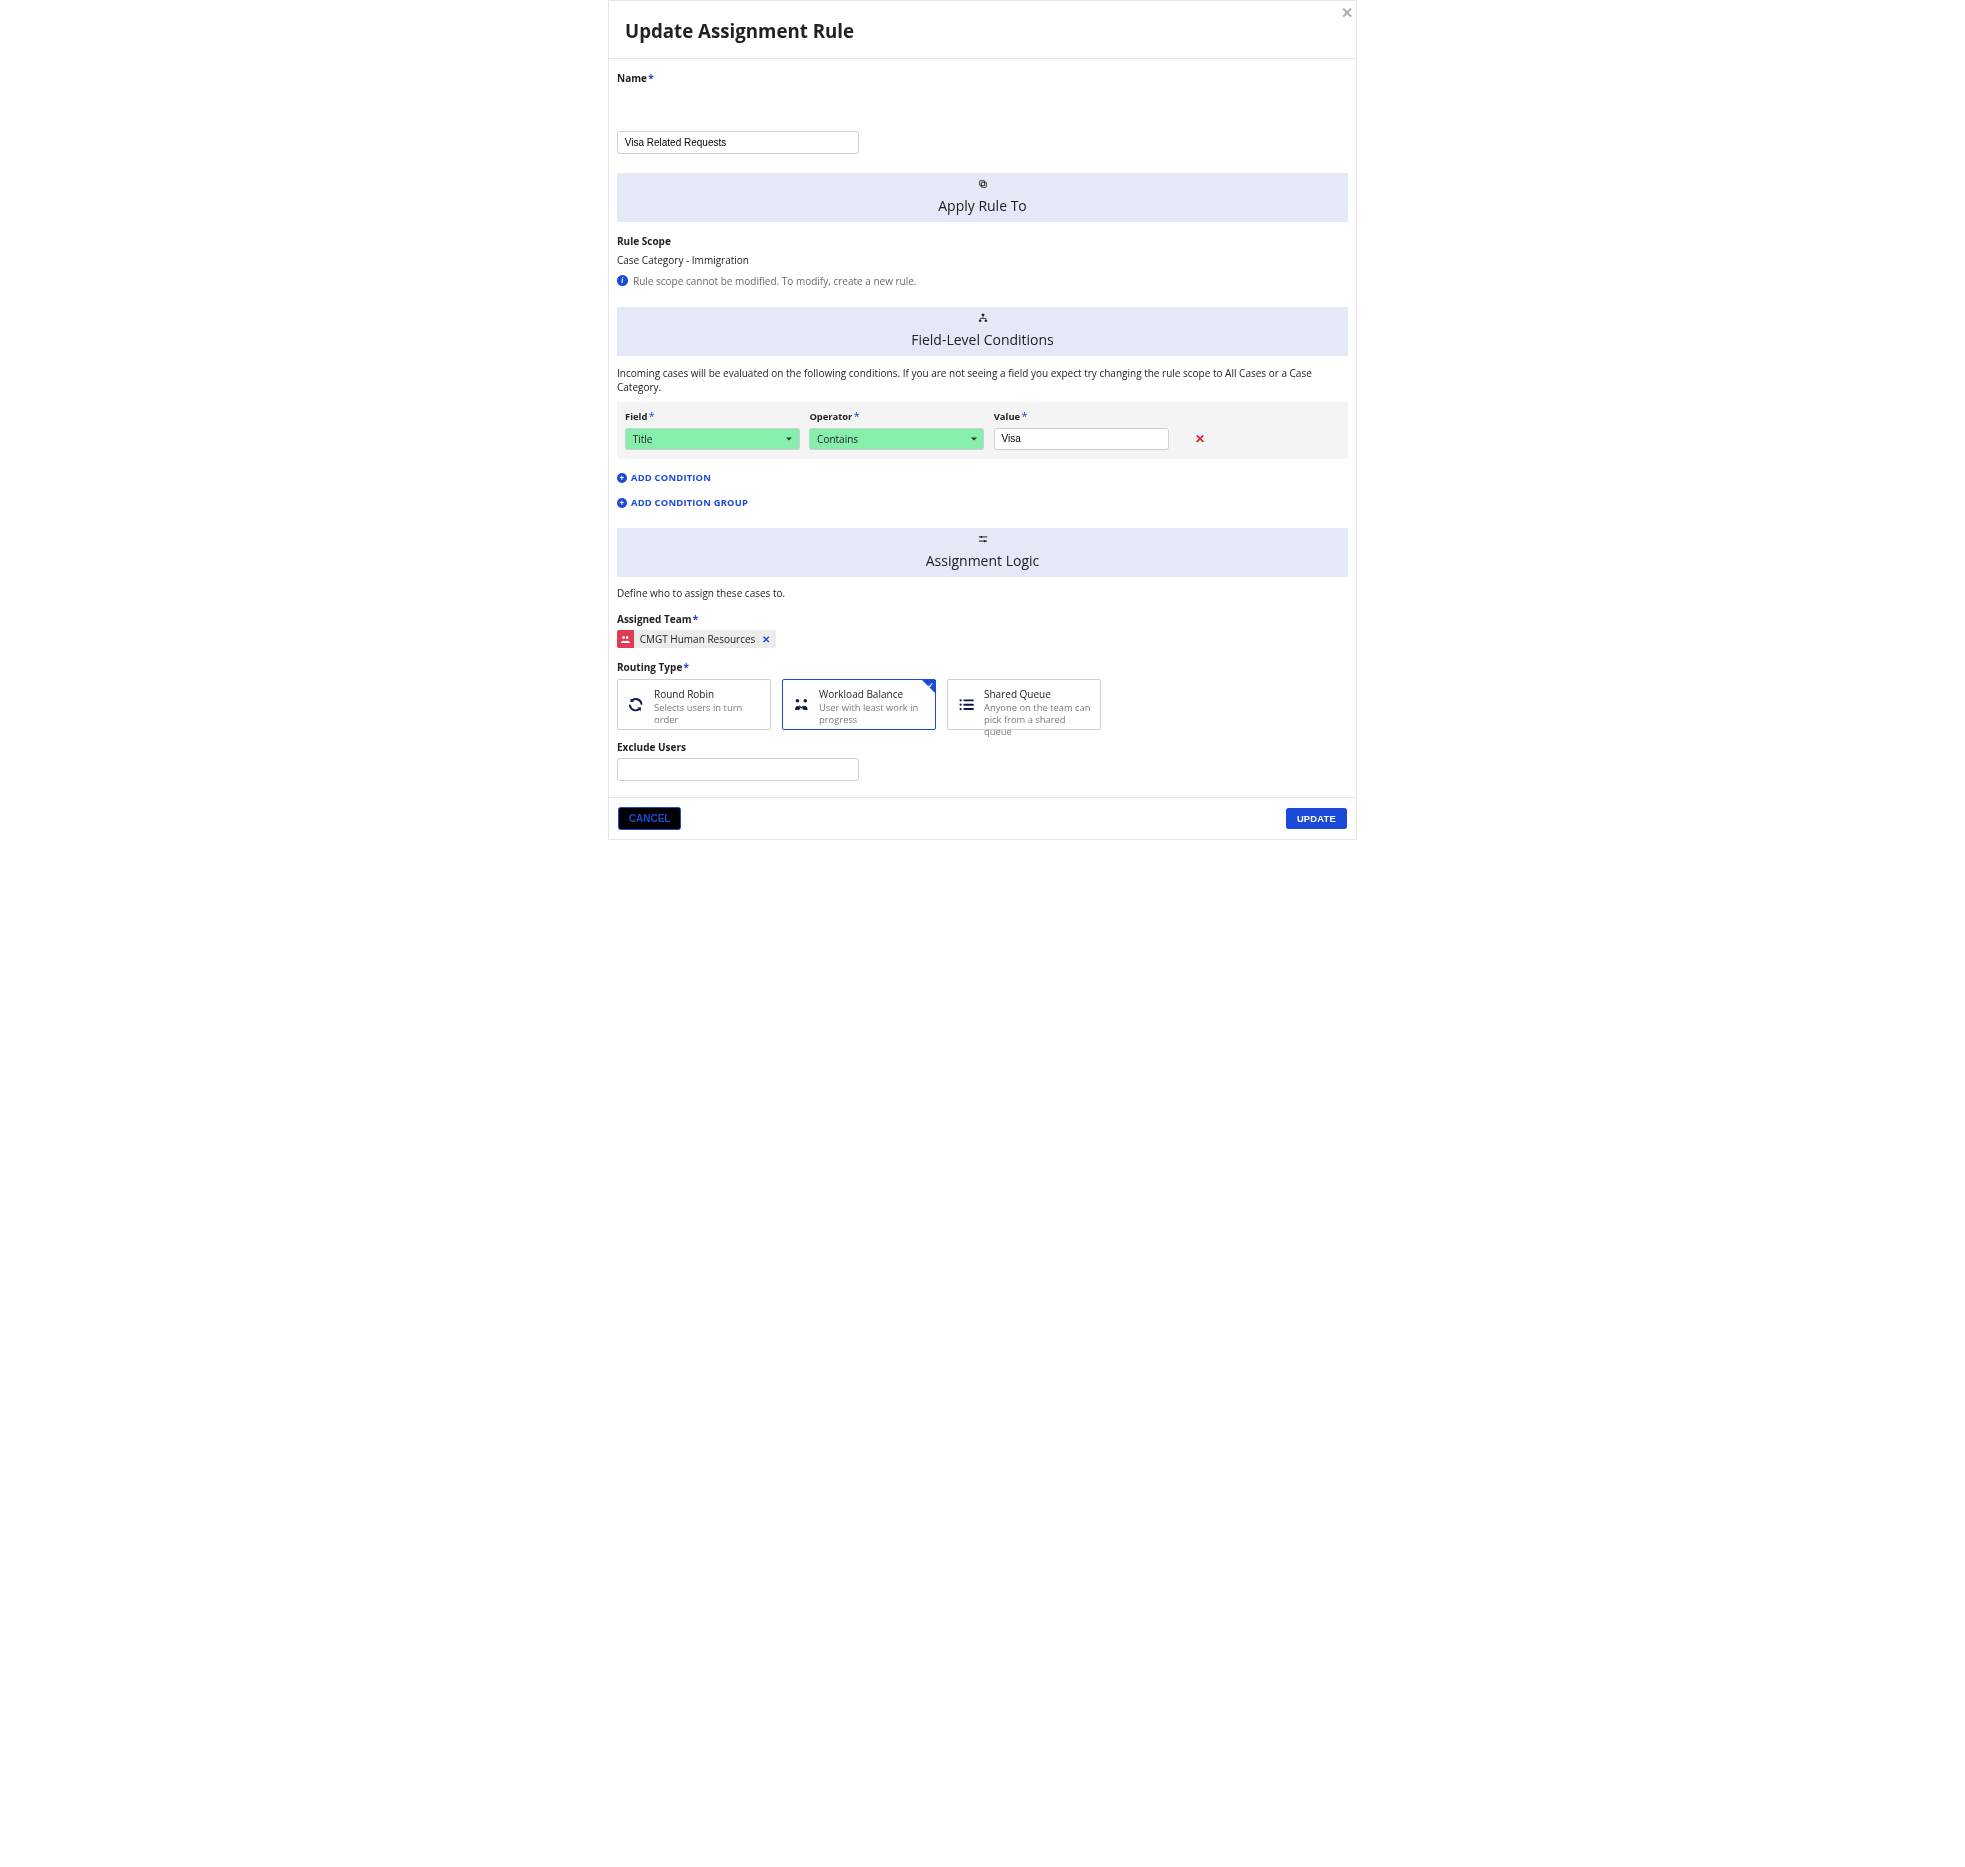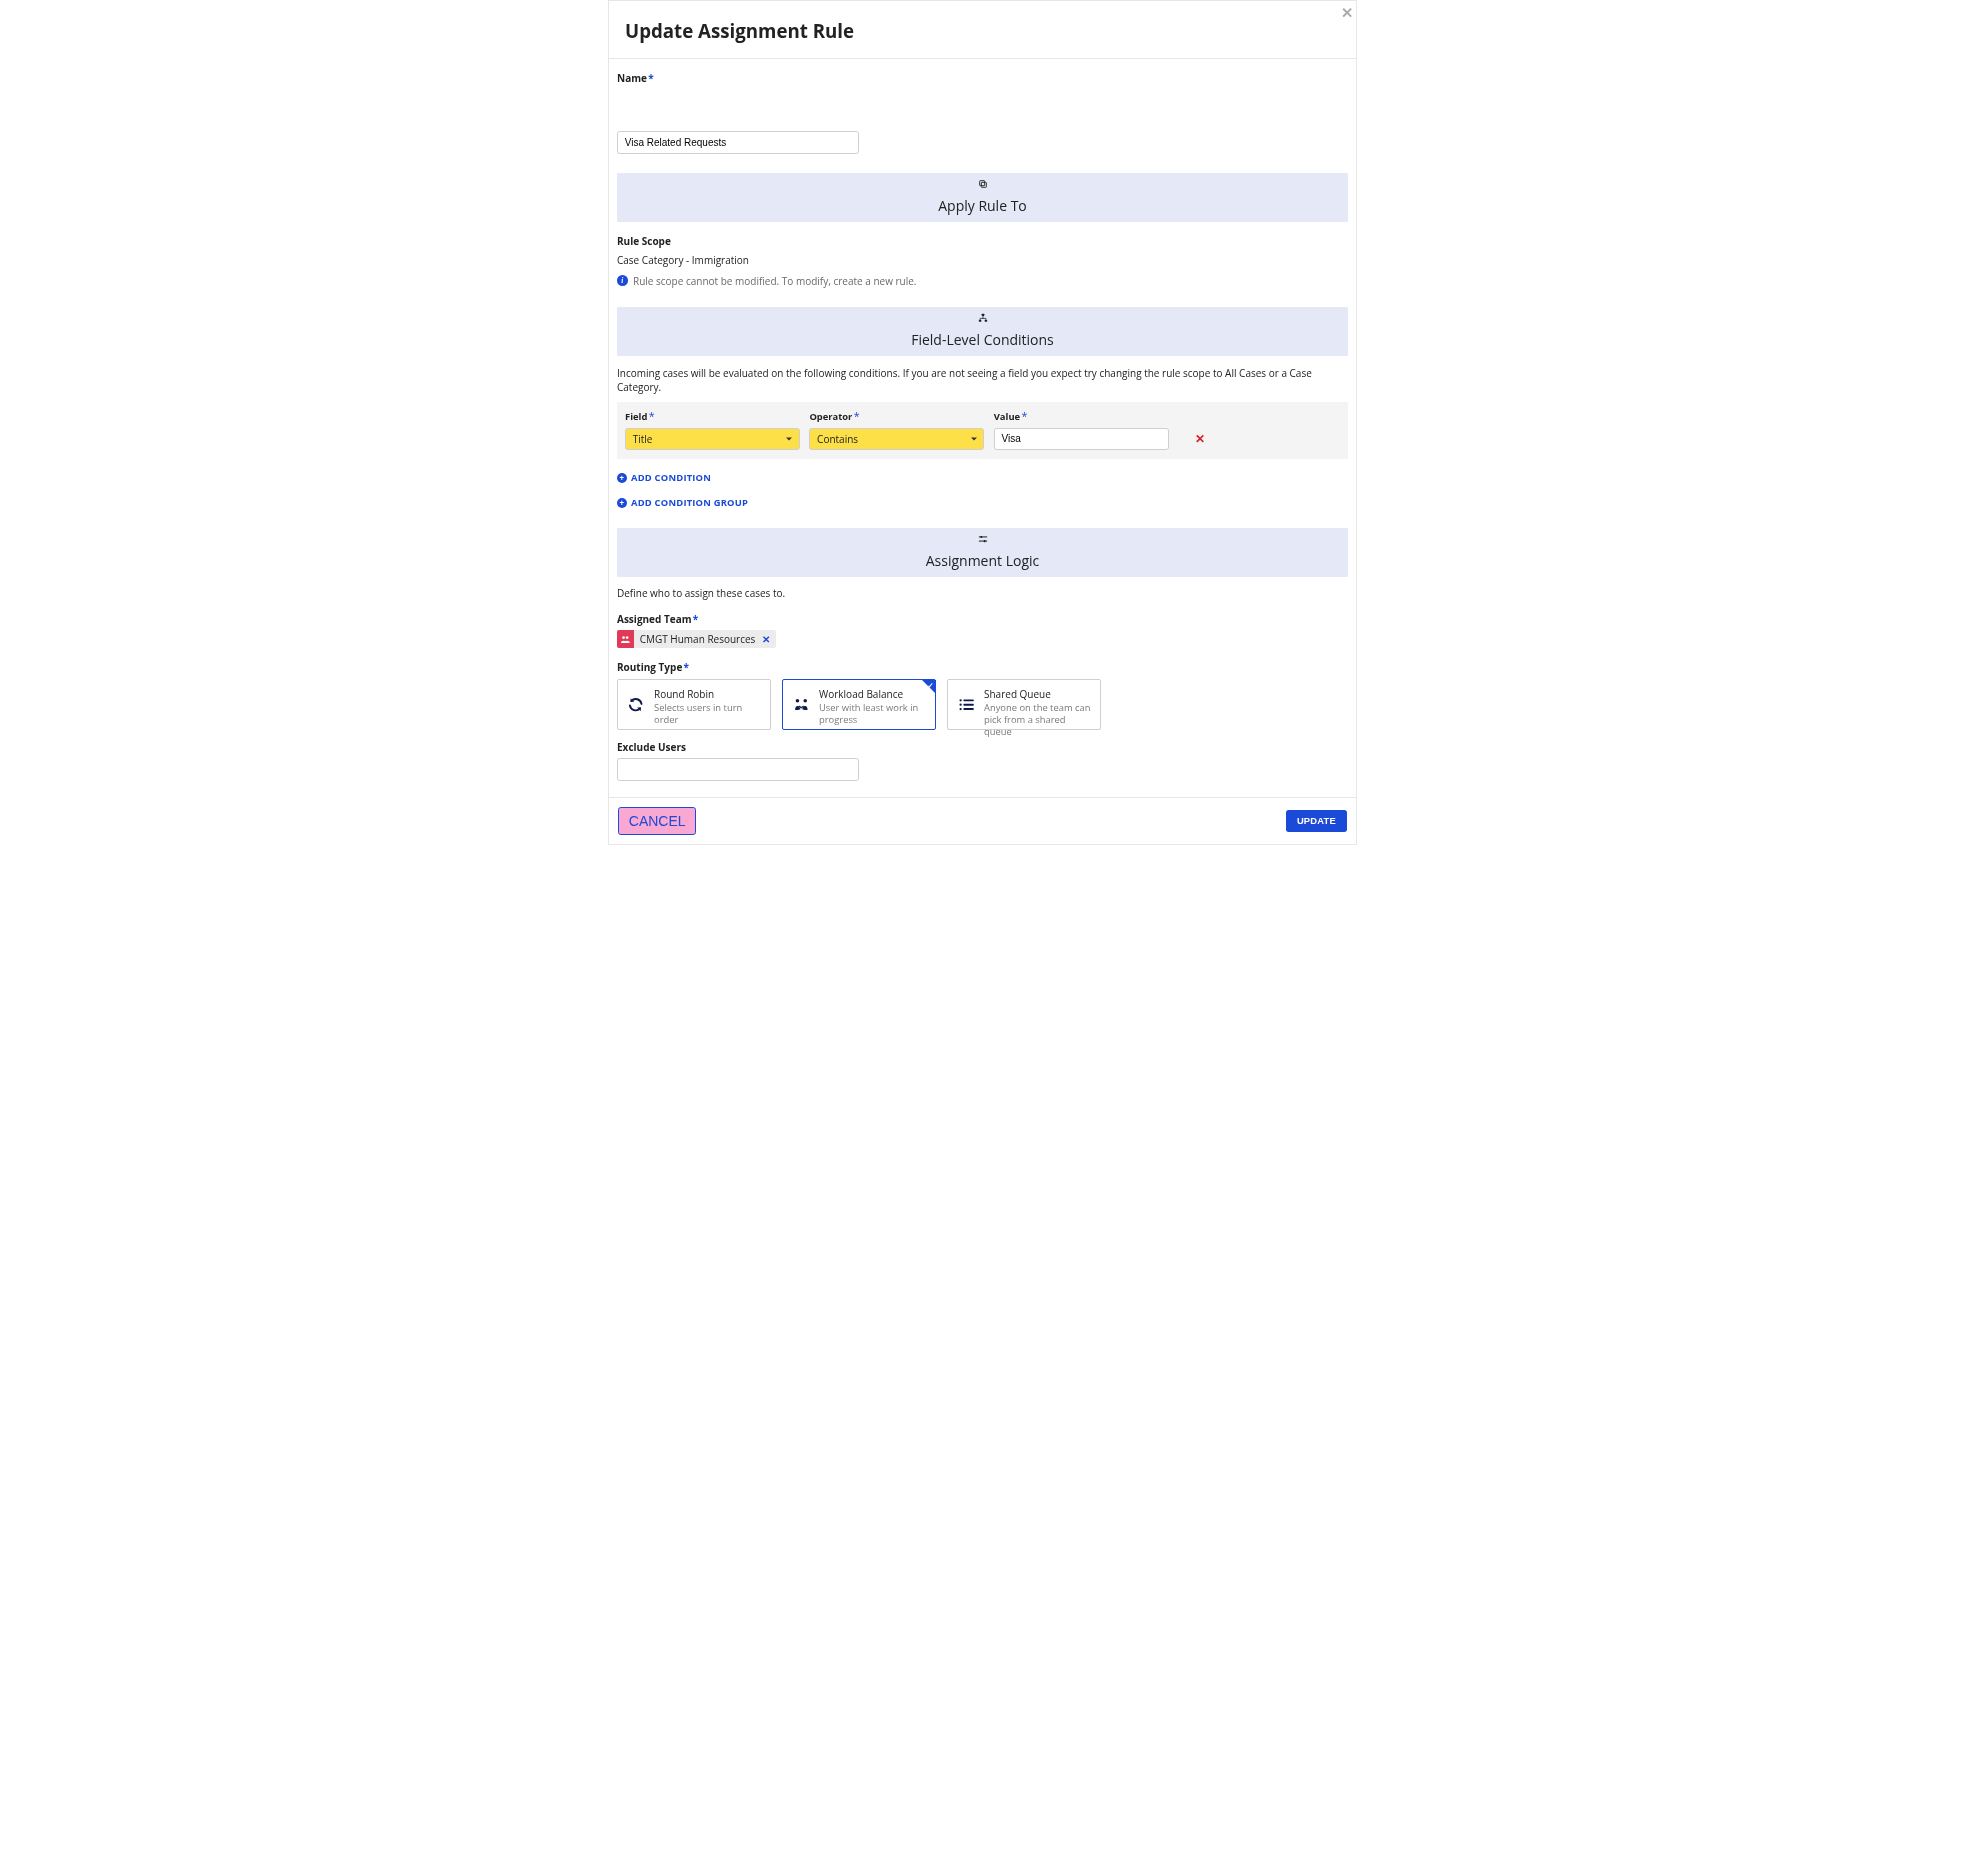--- a/index.html
+++ b/index.html
@@ -20,41 +20,41 @@
   .info-icon { width:10.7px; height:10.7px; border-radius:50%; background:#1b4ad8; color:#fff; font-weight:700; font-size:7.4px; display:flex; align-items:center; justify-content:center; font-style:italic; font-family:Georgia,serif; }
   .hint-text { font-size:10px; margin-top:10.7px; }
   .cond-table { background:#f4f4f4; border-radius:1.3px; margin-top:8px; padding:6.7px 8px 9.4px 8px; }
   .cond-header { display:flex; gap:9.4px; }
   .cond-col-field { width:175px; }
   .cond-col-op { width:175px; }
   .cond-col-val { width:175px; }
   .cond-col-del { flex:0 0 27px; display:flex; justify-content:flex-end; align-items:center; }
   .cond-label { font-weight:700; font-size:9.4px; }
   .cond-row { display:flex; gap:9.4px; margin-top:5.3px; }
-  .select-box { position:relative; width:100%; height:21.4px; background:#fde047; border:0.7px solid #cfcfcf; border-radius:2.7px; padding:2.7px 18.7px 2.7px 6.7px; font-size:10px; display:flex; align-items:center; cursor:pointer; }
+  .select-box { position:relative; width:100%; height:21.4px; background:#86efac; border:0.7px solid #cfcfcf; border-radius:2.7px; padding:2.7px 18.7px 2.7px 6.7px; font-size:10px; display:flex; align-items:center; cursor:pointer; }
   .select-caret { position:absolute; right:6.7px; top:50%; transform:translateY(-50%); border-left:3.3px solid transparent; border-right:3.3px solid transparent; border-top:3.3px solid #333; }
   .value-input { width:100%; height:21.4px; background:#fff; border:0.7px solid #cfcfcf; border-radius:2.7px; padding:2.7px 6.7px; font-size:10px; }
   .del-x { color:#d62222; font-weight:700; font-size:12px; cursor:pointer; }
   .add-link { display:flex; align-items:center; gap:4px; color:#1b4ad8; font-weight:700; font-size:9.4px; margin-top:12px; cursor:pointer; letter-spacing:0.2px; }
   .plus-circle { width:10px; height:10px; border-radius:50%; background:#1b4ad8; color:#fff; display:flex; align-items:center; justify-content:center; font-size:8px; line-height:1; }
   .team-chip-row { margin-top:4px; display:flex; }
   .team-chip { display:flex; align-items:center; background:#ececec; border-radius:2px; overflow:hidden; }
   .team-icon { width:17.4px; height:17.4px; background:#e03a56; display:flex; align-items:center; justify-content:center; }
   .team-name { padding:2px 5.3px; font-size:10px; }
   .team-remove { color:#1b4ad8; font-weight:700; padding:0 5.3px 0 1.3px; cursor:pointer; font-size:10px; }
   .routing-row { display:flex; gap:11px; margin-top:5.3px; }
   .routing-card { position:relative; flex:0 0 154px; height:51px; border:0.7px solid #cfcfcf; border-radius:2px; padding:6.7px 8px 6.7px 36px; cursor:pointer; background:#fff; }
   .routing-card.selected { border:1.3px solid #1b4ad8; }
   .routing-card .r-title { font-size:10px; color:#222; }
   .routing-card .r-desc { font-size:9.4px; color:#7a7a7a; line-height:1.25; margin-top:1px; }
   .routing-card .r-icon { position:absolute; left:8px; top:50%; transform:translateY(-50%); width:20px; height:20px; display:flex; align-items:center; justify-content:center; }
   .routing-card .corner { position:absolute; top:-0.7px; right:-0.7px; width:0; height:0; border-top:14.7px solid #1b4ad8; border-left:14.7px solid transparent; }
   .routing-card .corner-check { position:absolute; top:0px; right:1.3px; color:#fff; font-size:7.4px; font-weight:700; }
   .footer { border-top:0.7px solid #e6e6e6; padding:9.4px; display:flex; justify-content:space-between; align-items:center; }
-  .btn-cancel { border:0.7px solid #1b4ad8; color:#1b4ad8; background:#f9a8d4; border-radius:2.7px; padding:4.7px 9.4px; font-size:14px; font-weight:400; cursor:pointer; }
+  .btn-cancel { border:0.7px solid #1b4ad8; color:#1b4ad8; background:#000000; border-radius:2.7px; padding:4.7px 9.4px; font-size:10px; font-weight:700; cursor:pointer; }
   .btn-update { border:none; color:#fff; background:#1b4ad8; border-radius:2.7px; padding:5.3px 10.7px; font-size:9.4px; font-weight:700; cursor:pointer; letter-spacing:0.2px; }
   .exclude-input { width:242px; height:23px; border:0.7px solid #cfcfcf; border-radius:2.7px; margin-top:4px; }
   svg { display:block; }
 </style>
 </head>
 <body>
 
 <div class="modal">
 
   <div class="close-x">✕</div>

